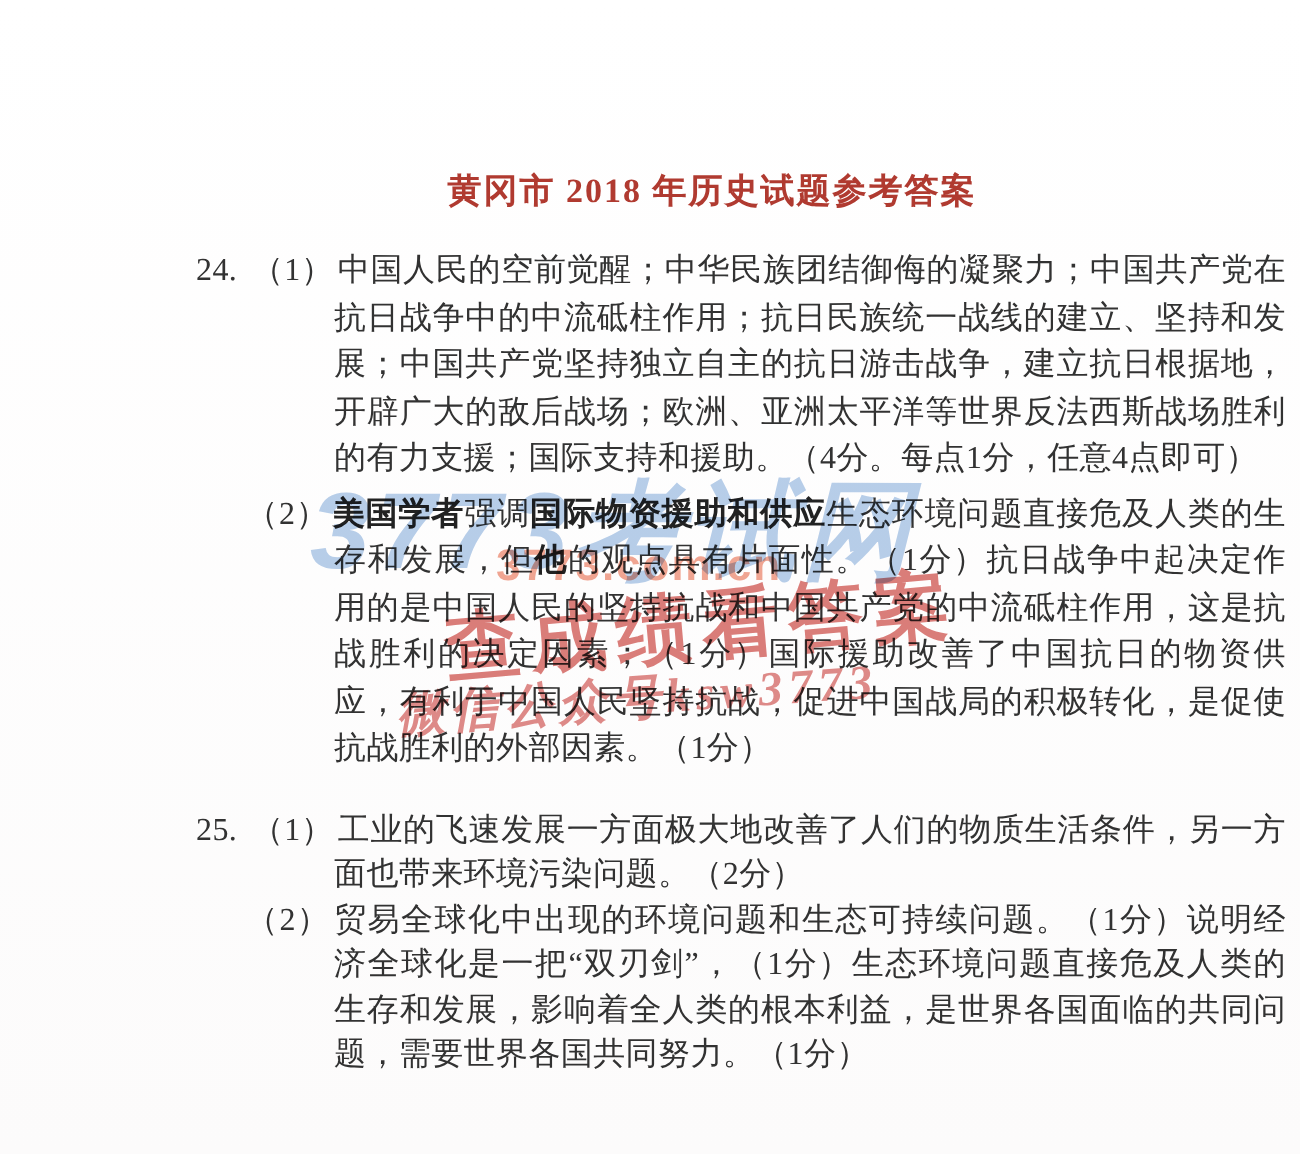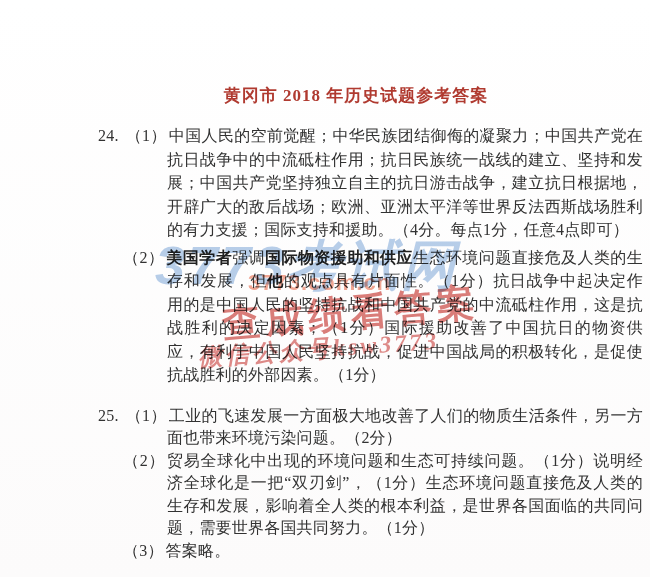--- a/index.html
+++ b/index.html
@@ -122,23 +122,20 @@
       <span class="plabel">（2）</span><span class="bold">美国学者</span><span>强调</span><span class="bold">国际物资援助和供应</span><span>生态环境问题直接危及人类的生存和发展，但</span><span class="bold">他</span><span>的观点具有片面性。（1分）抗日战争中起决定作用的是中国人民的坚持抗战和中国共产党的中流砥柱作用，这是抗战胜利的决定因素；（1分）国际援助改善了中国抗日的物资供应，有利于中国人民坚持抗战，促进中国战局的积极转化，是促使抗战胜利的外部因素。（1分）</span>
     </div>
 
     <div class="p25">
       <div class="ans hang-num sect">
         <span class="qnum">25.</span><span class="plabel">（1）</span><span>工业的飞速发展一方面极大地改善了人们的物质生活条件，另一方面也带来环境污染问题。（2分）</span>
       </div>
       <div class="ans hang-part p25-2">
         <span class="plabel">（2）</span><span>贸易全球化中出现的环境问题和生态可持续问题。（1分）说明经济全球化是一把“双刃剑”，（1分）生态环境问题直接危及人类的生存和发展，影响着全人类的根本利益，是世界各国面临的共同问题，需要世界各国共同努力。（1分）</span>
       </div>
-      <div class="ans hang-part p25-3">
-        <span class="plabel">（3）</span><span>答案略。</span>
-      </div>
     </div>
 
   </div>
 
   <div class="wm wm-site">3773考试网</div>
   <div class="wm wm-domain">3773.com.cn</div>
   <div class="wm wm-stamp1">查成绩看答案</div>
   <div class="wm wm-stamp2">微信公众号ksw3773</div>
 
 </div>

